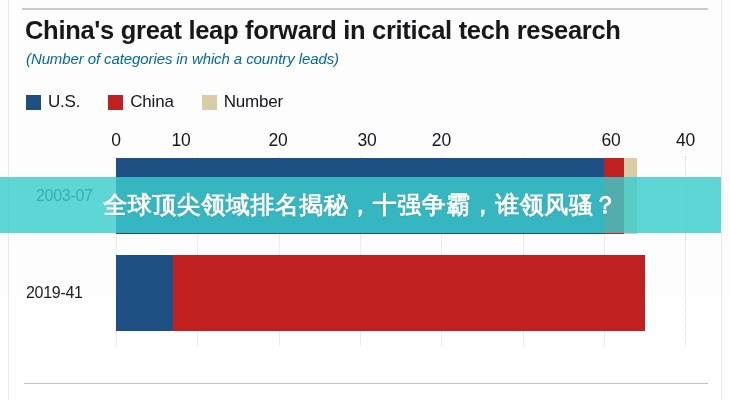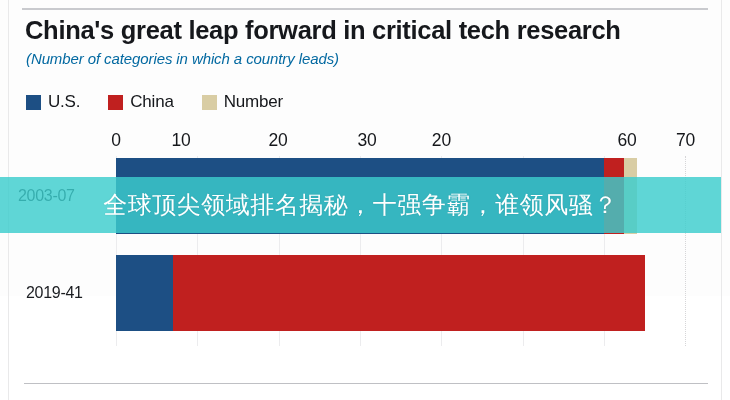--- a/index.html
+++ b/index.html
@@ -57,21 +57,21 @@
     letter-spacing:-0.1px;white-space:nowrap;
   }
 
   .overlay-banner{
     position:absolute;left:0;top:177px;width:721px;height:56px;
     display:flex;align-items:center;
     background:rgba(60,205,205,0.82);
   }
   .overlay-text{
     width:100%;text-align:center;
-    font-size:24px;font-weight:normal;color:#ffffff;
+    font-size:24px;font-weight:bold;color:#ffffff;
     letter-spacing:0.5px;white-space:nowrap;
     text-shadow:0 0 2px rgba(0,0,0,0.10);
   }
 </style>
 </head>
 <body>
 
 <div class="card">
 
   <div class="card-edge-l"></div>
@@ -97,40 +97,40 @@
   </div>
 
   <div class="plot">
     <div class="axis-ticks" id="axis-ticks">
         <div class="tick-label" style="left: 116px;">0</div>
         <div class="tick-label" style="left: 181px;">10</div>
         <div class="tick-label" style="left: 278px;">20</div>
         <div class="tick-label" style="left: 360.05px; margin-left: 7px;">30</div>
         <div class="tick-label" style="left: 441.4px;">20</div>
         <div class="tick-label" style="left: 522.75px; margin-top: 40px;">50</div>
-        <div class="tick-label" style="left: 627px;">60</div>
-        <div class="tick-label" style="left: 685.45px;">70</div>
+        <div class="tick-label" style="left: 611px;">60</div>
+        <div class="tick-label" style="left: 685.45px;">40</div>
       </div>
     <div id="gridlines">
         <div class="gridline" style="left: 116px;"></div>
         <div class="gridline" style="left: 197.35px;"></div>
         <div class="gridline" style="left: 278.7px;"></div>
         <div class="gridline" style="left: 360.05px;"></div>
         <div class="gridline" style="left: 441.4px;"></div>
         <div class="gridline" style="left: 522.75px;"></div>
         <div class="gridline" style="left: 604.1px;"></div>
         <div class="gridline dotted" style="left: 685.45px;"></div>
       </div>
     <div id="bars-layer">
         <div class="bar-row" style="top: 28px; left: 0px; width: 730px;">
           <div class="seg" style="left: 116px; width: 488.1px; background: rgb(29, 79, 132);"></div>
           <div class="seg" style="left: 604.1px; width: 20.3375px; background: rgb(192, 32, 31);"></div>
           <div class="seg" style="left: 624.438px; width: 12.2025px; background: rgb(217, 205, 164);"></div>
         </div>
-        <div class="cat-label" style="top: 66px; left: 18px; text-align: center;">2003-07</div>
+        <div class="cat-label" style="top: 66px; left: 36px; text-align: center;">2003-07</div>
         <div class="bar-row" style="top: 125px; left: 0px; width: 730px;">
           <div class="seg" style="left: 116px; width: 56.945px; background: rgb(29, 79, 132);"></div>
           <div class="seg" style="left: 172.945px; width: 471.83px; background: rgb(192, 32, 31);"></div>
         </div>
         <div class="cat-label" style="top: 163px; left: 26px;">2019-41</div>
       </div>
   </div>
 
   <div class="source-rule"></div>
 

